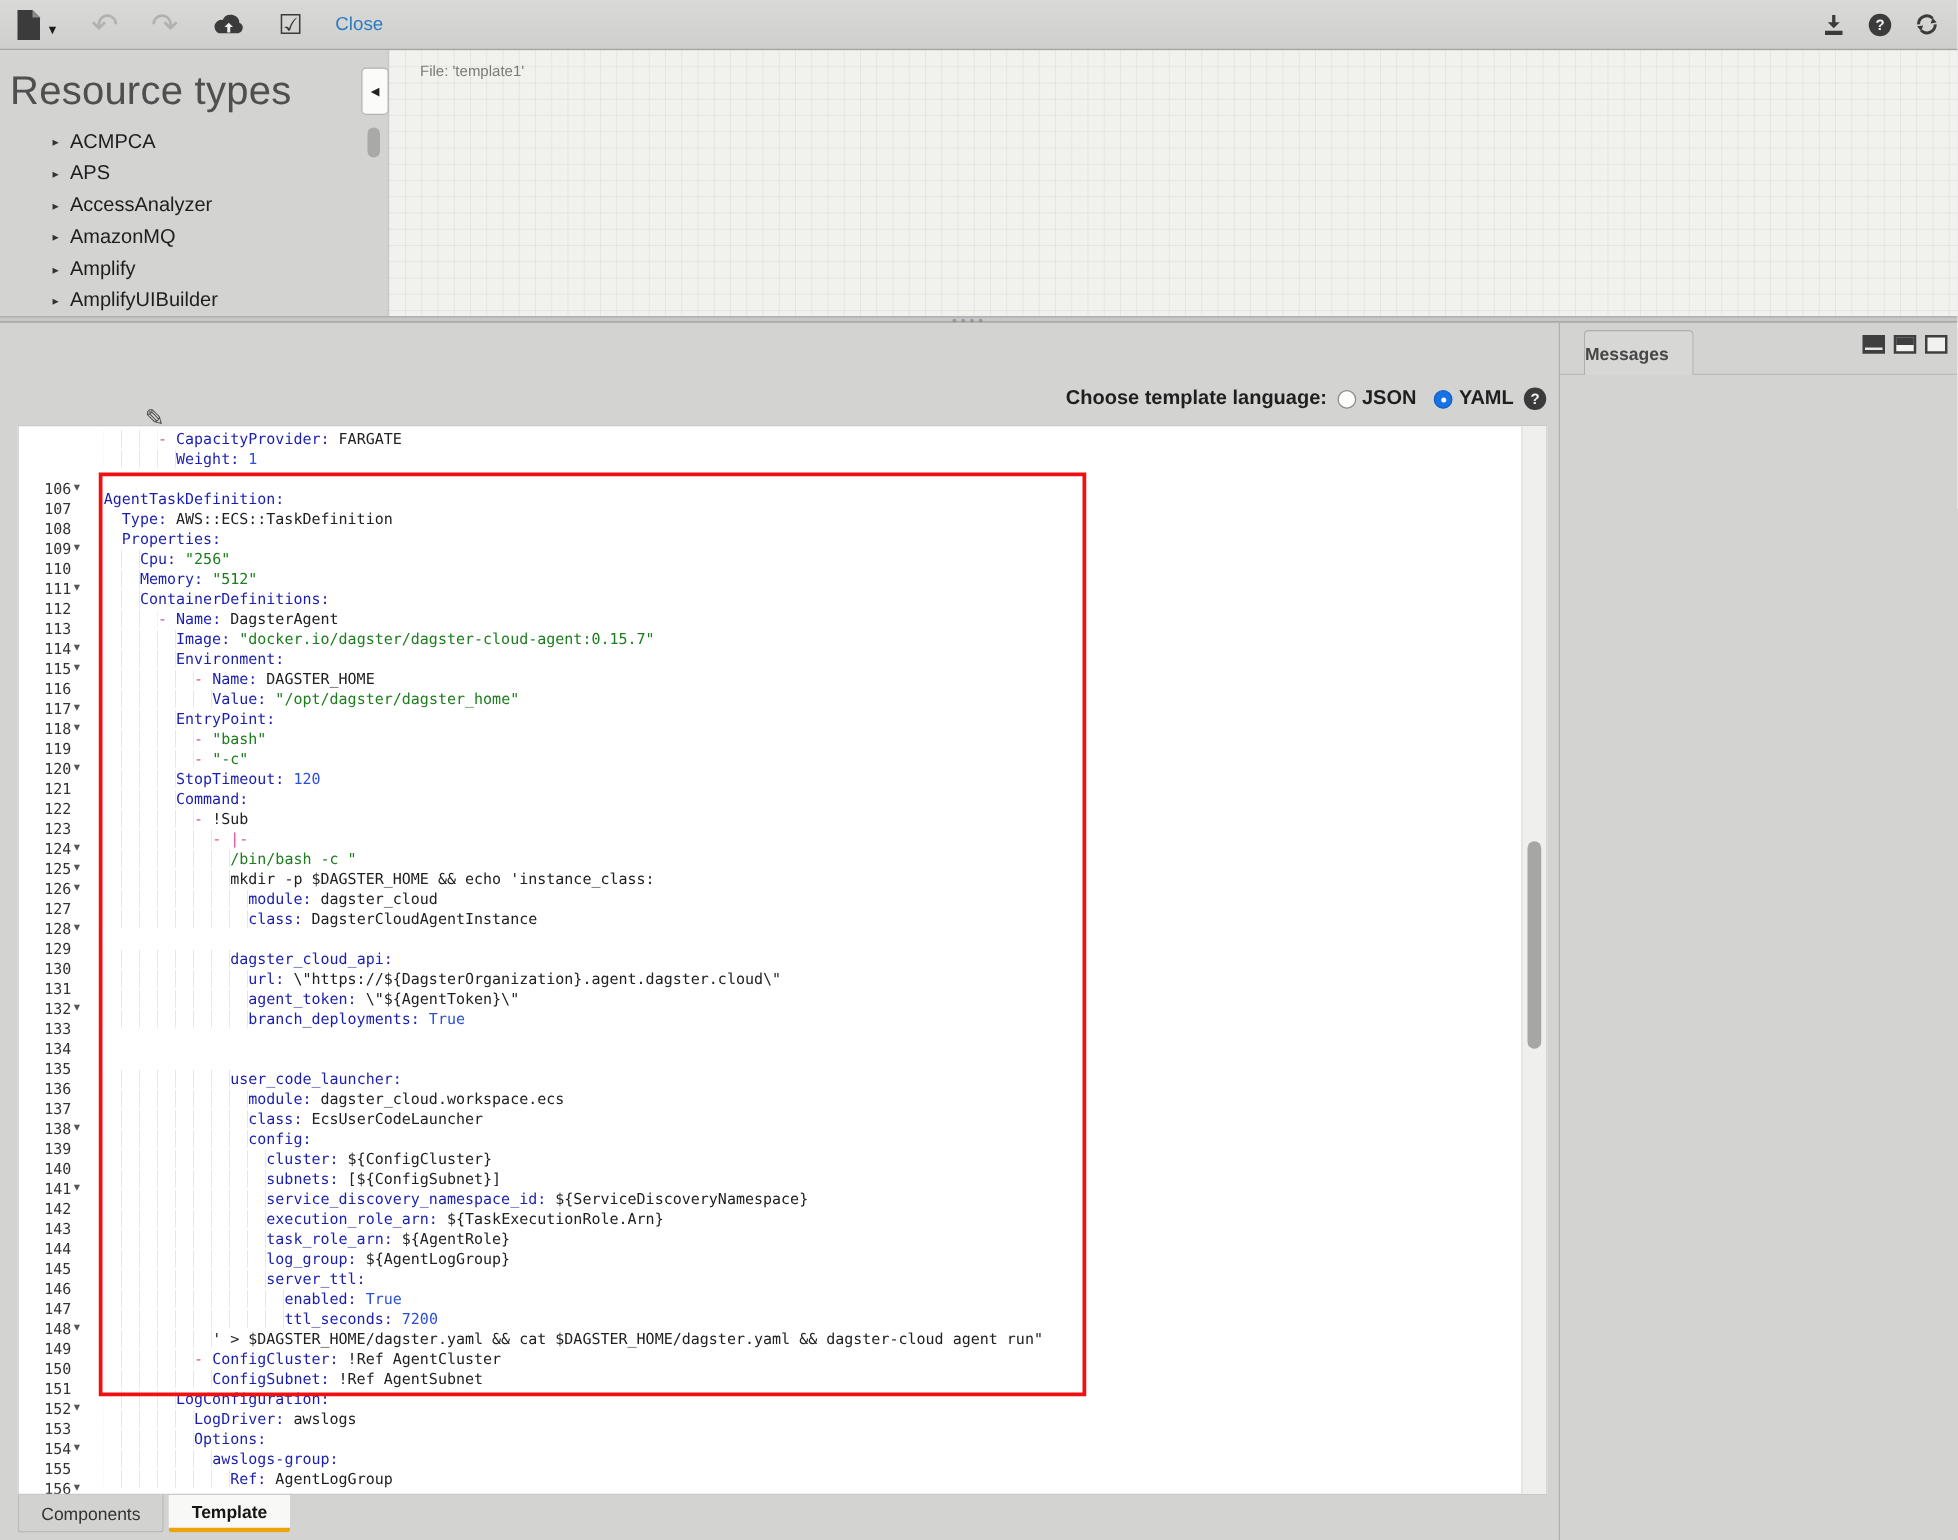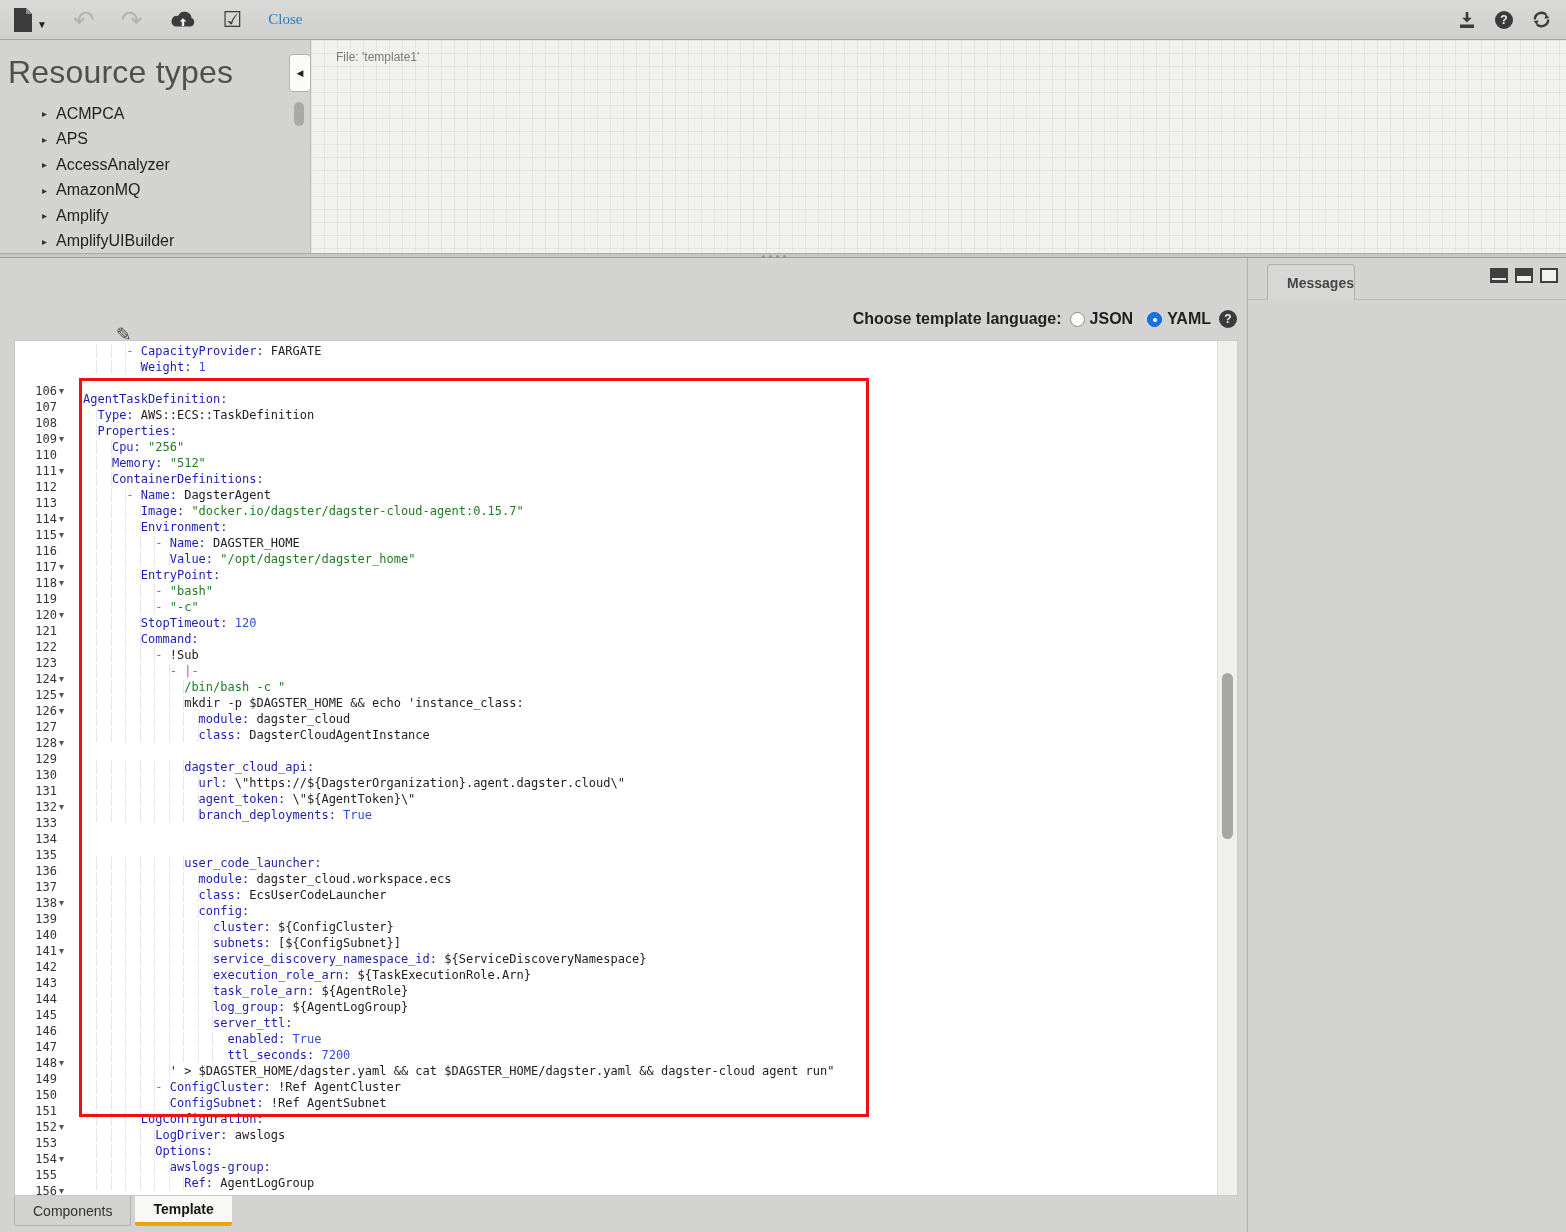--- a/index.html
+++ b/index.html
@@ -8,21 +8,21 @@
 
   
   .toolbar { position:absolute; left:0; top:0; width:1566px; height:40px;
              background:linear-gradient(#d9d9d8,#cfcfce); border-bottom:1px solid #a5a5a4;
              display:flex; align-items:center; }
   .tb-left { display:flex; align-items:center; gap:26px; padding-left:12px; }
   .tb-right { margin-left:auto; display:flex; align-items:center; gap:18px; padding-right:14px; }
   .tb-btn { display:flex; align-items:center; justify-content:center; cursor:pointer; }
   .glyph-disabled { color:#b2b2b1; font-size:26px; line-height:20px; }
   .glyph-dark { color:#3b3b3b; font-size:22px; line-height:22px; }
-  .close-link { color:#2b7bc0; font-size:15px;font-family:Liberation Serif, serif; }
+  .close-link { color:#2b7bc0; font-size:15px; }
   .file-caret { font-size:10px; color:#1c1c1c; margin-left:2px; margin-top:10px; }
   .help-circle { width:18px; height:18px; border-radius:50%; background:#3b3b3b; color:#efefef;
                  font-size:12px; font-weight:bold; display:flex; align-items:center; justify-content:center; }
 
   
   .upper { position:absolute; left:0; top:40px; width:1566px; height:213px; }
   .resource-panel { position:absolute; left:0; top:0; width:310px; height:213px; overflow:hidden; }
   .rp-title { font-size:32px; font-weight:normal; color:#4f4f4f; padding:14px 0 0 8px; letter-spacing:0.2px; }
   .res-list { margin-top:10px; margin-left:42px; }
   .res-item { display:flex; align-items:center; height:25.5px; cursor:pointer; }
@@ -59,21 +59,21 @@
               border-top:1px solid #aaaaa9; border-bottom:1px solid #9e9e9d; cursor:row-resize; }
   .split-dots { position:absolute; left:762px; top:1px; display:flex; gap:4px; }
   .split-dots i { width:3px; height:3px; border-radius:50%; background:#969695; }
 
   
   .bottom { position:absolute; left:0; top:258px; width:1566px; height:974px; }
   .v-divider { position:absolute; left:1247px; top:0; width:1px; height:974px; background:#b1b1b0; }
 
   .messages-tab { position:absolute; left:1267px; top:6px; width:88px; height:36px; background:#d7d7d6;
                   border:1px solid #aeaead; border-bottom:none; border-radius:4px 4px 0 0;
-                  display:flex; align-items:center; justify-content:flex-end; cursor:pointer; }
+                  display:flex; align-items:center; justify-content:flex-start; cursor:pointer; }
   .messages-tab span { font-size:14px; font-weight:bold; color:#464646; }
   .msg-strip-line { position:absolute; left:1248px; top:41px; width:318px; height:1px; background:#bcbcbb; }
 
   .layout-icons { position:absolute; left:1490px; top:10px; display:flex; gap:7px; }
   .lay-ic { width:18px; height:15px; cursor:pointer; }
   .lay-ic.full { background:#3f3f3f; position:relative; }
   .lay-ic.full::after { content:""; position:absolute; left:2px; right:2px; bottom:3px; height:2px; background:#e7e7e6; }
   .lay-ic.split { border:2px solid #3f3f3f; background:linear-gradient(#3f3f3f 0 55%, #f2f2f1 55% 100%); }
   .lay-ic.empty { border:2px solid #3f3f3f; background:#f2f2f1; }
 

